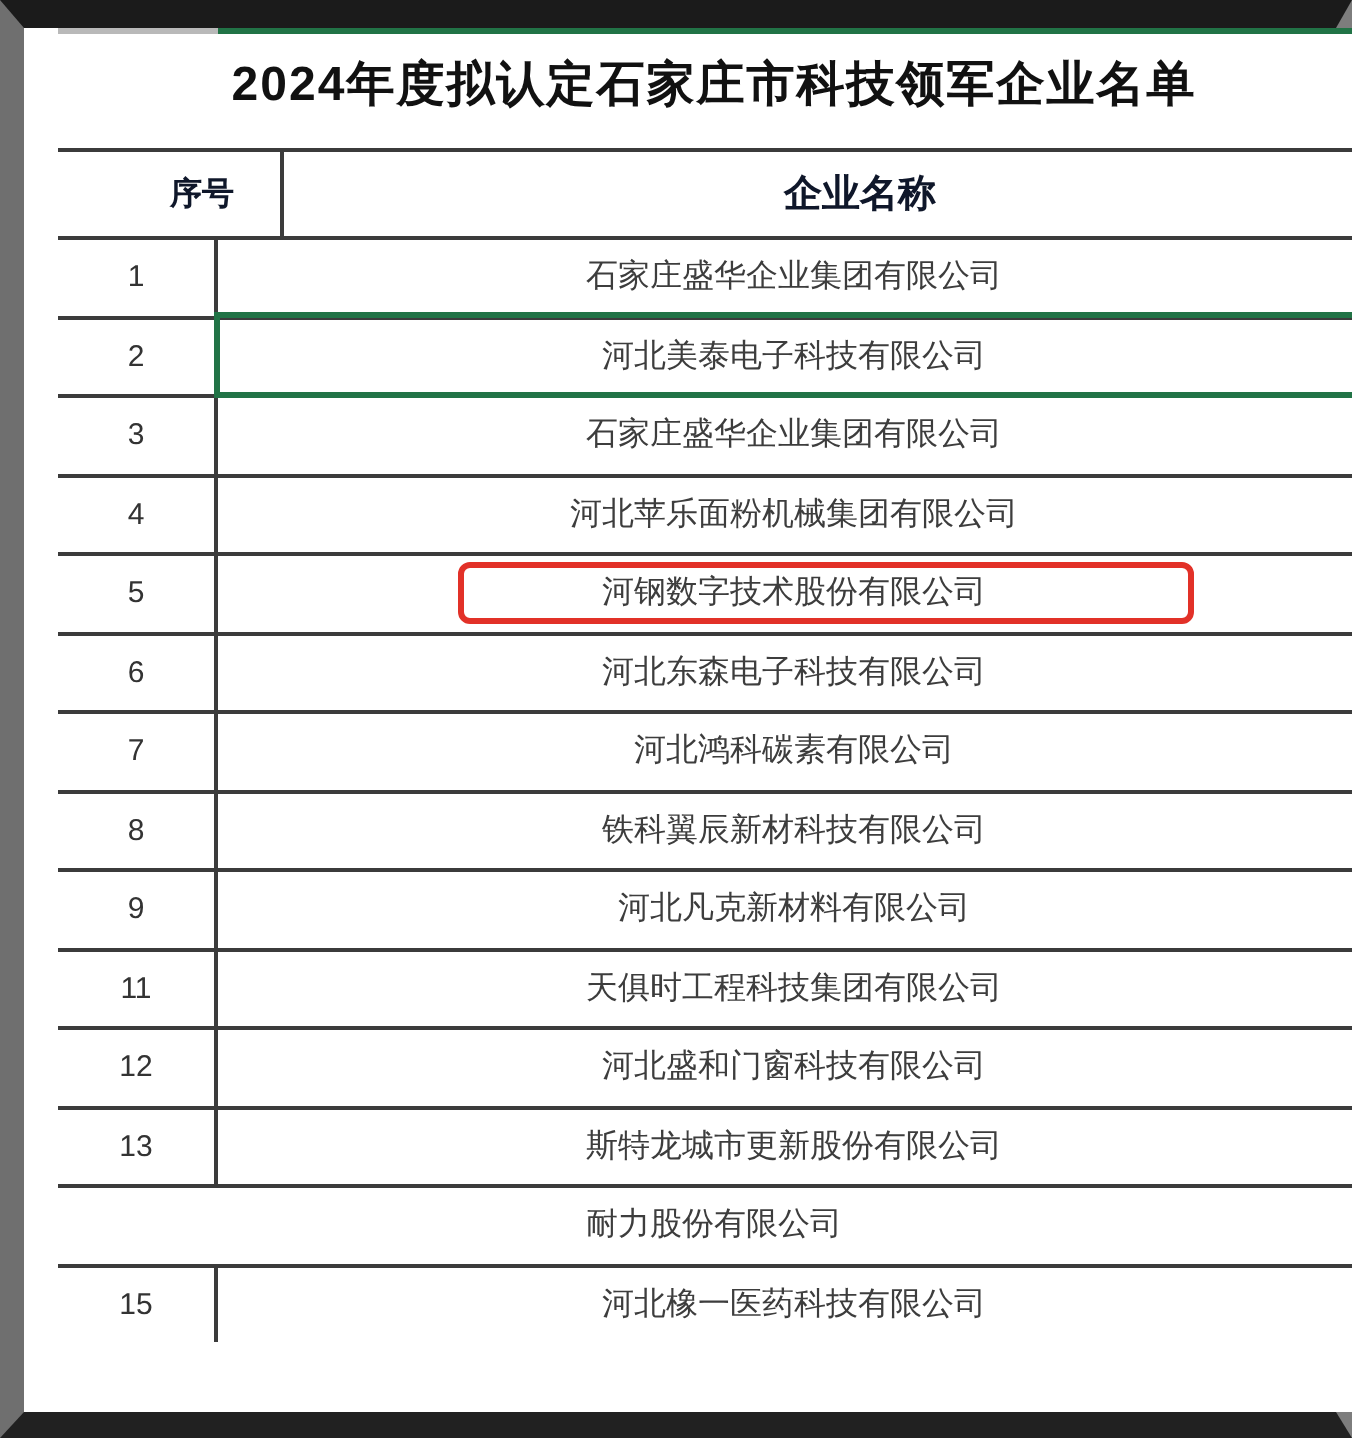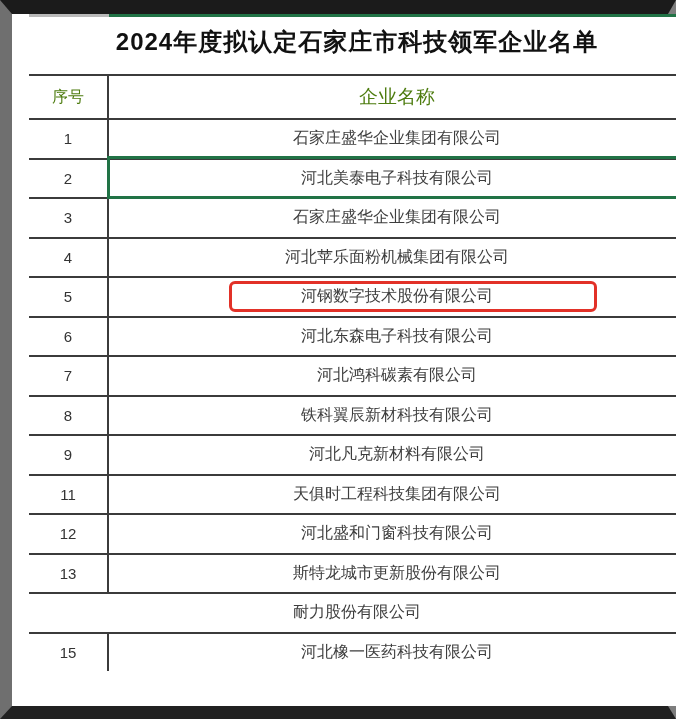--- a/index.html
+++ b/index.html
@@ -25,21 +25,21 @@
     position:absolute;top:3px;left:0;right:0;height:50px;
     display:flex;align-items:center;justify-content:center;
     font-size:24px;font-weight:bold;color:#111;letter-spacing:1px;white-space:nowrap;
   }
   .table{position:absolute;top:60px;left:0;right:0;height:640px;display:flex;flex-direction:column;}
   .row{display:flex;flex:none;height:39.5px;border-top:2px solid #3b3b3b;}
   .row.header{height:44px;}
   .cell{display:flex;align-items:center;justify-content:center;}
   .cell.idx{width:80px;border-right:2px solid #3b3b3b;font-size:15px;color:#333;}
   .cell.name{flex:1;font-size:16px;color:#3d3d3d;white-space:nowrap;}
-  .row.header .cell{font-weight:normal;color:#4d7c0f;}
+  .row.header .cell{font-weight:bold;color:#0f172a;margin-left:33px;}
   .row.header .cell.idx{font-size:16px;}
   .row.header .cell.name{font-size:19px;}
   
   .selection{
     position:absolute;left:78px;top:142px;right:0;height:43px;
     border:3px solid #217346;border-right:none;pointer-events:auto;
   }
   .fill-handle{
     position:absolute;right:1px;bottom:-5px;width:7px;height:7px;
     background:#217346;border:1.5px solid #ffffff;

